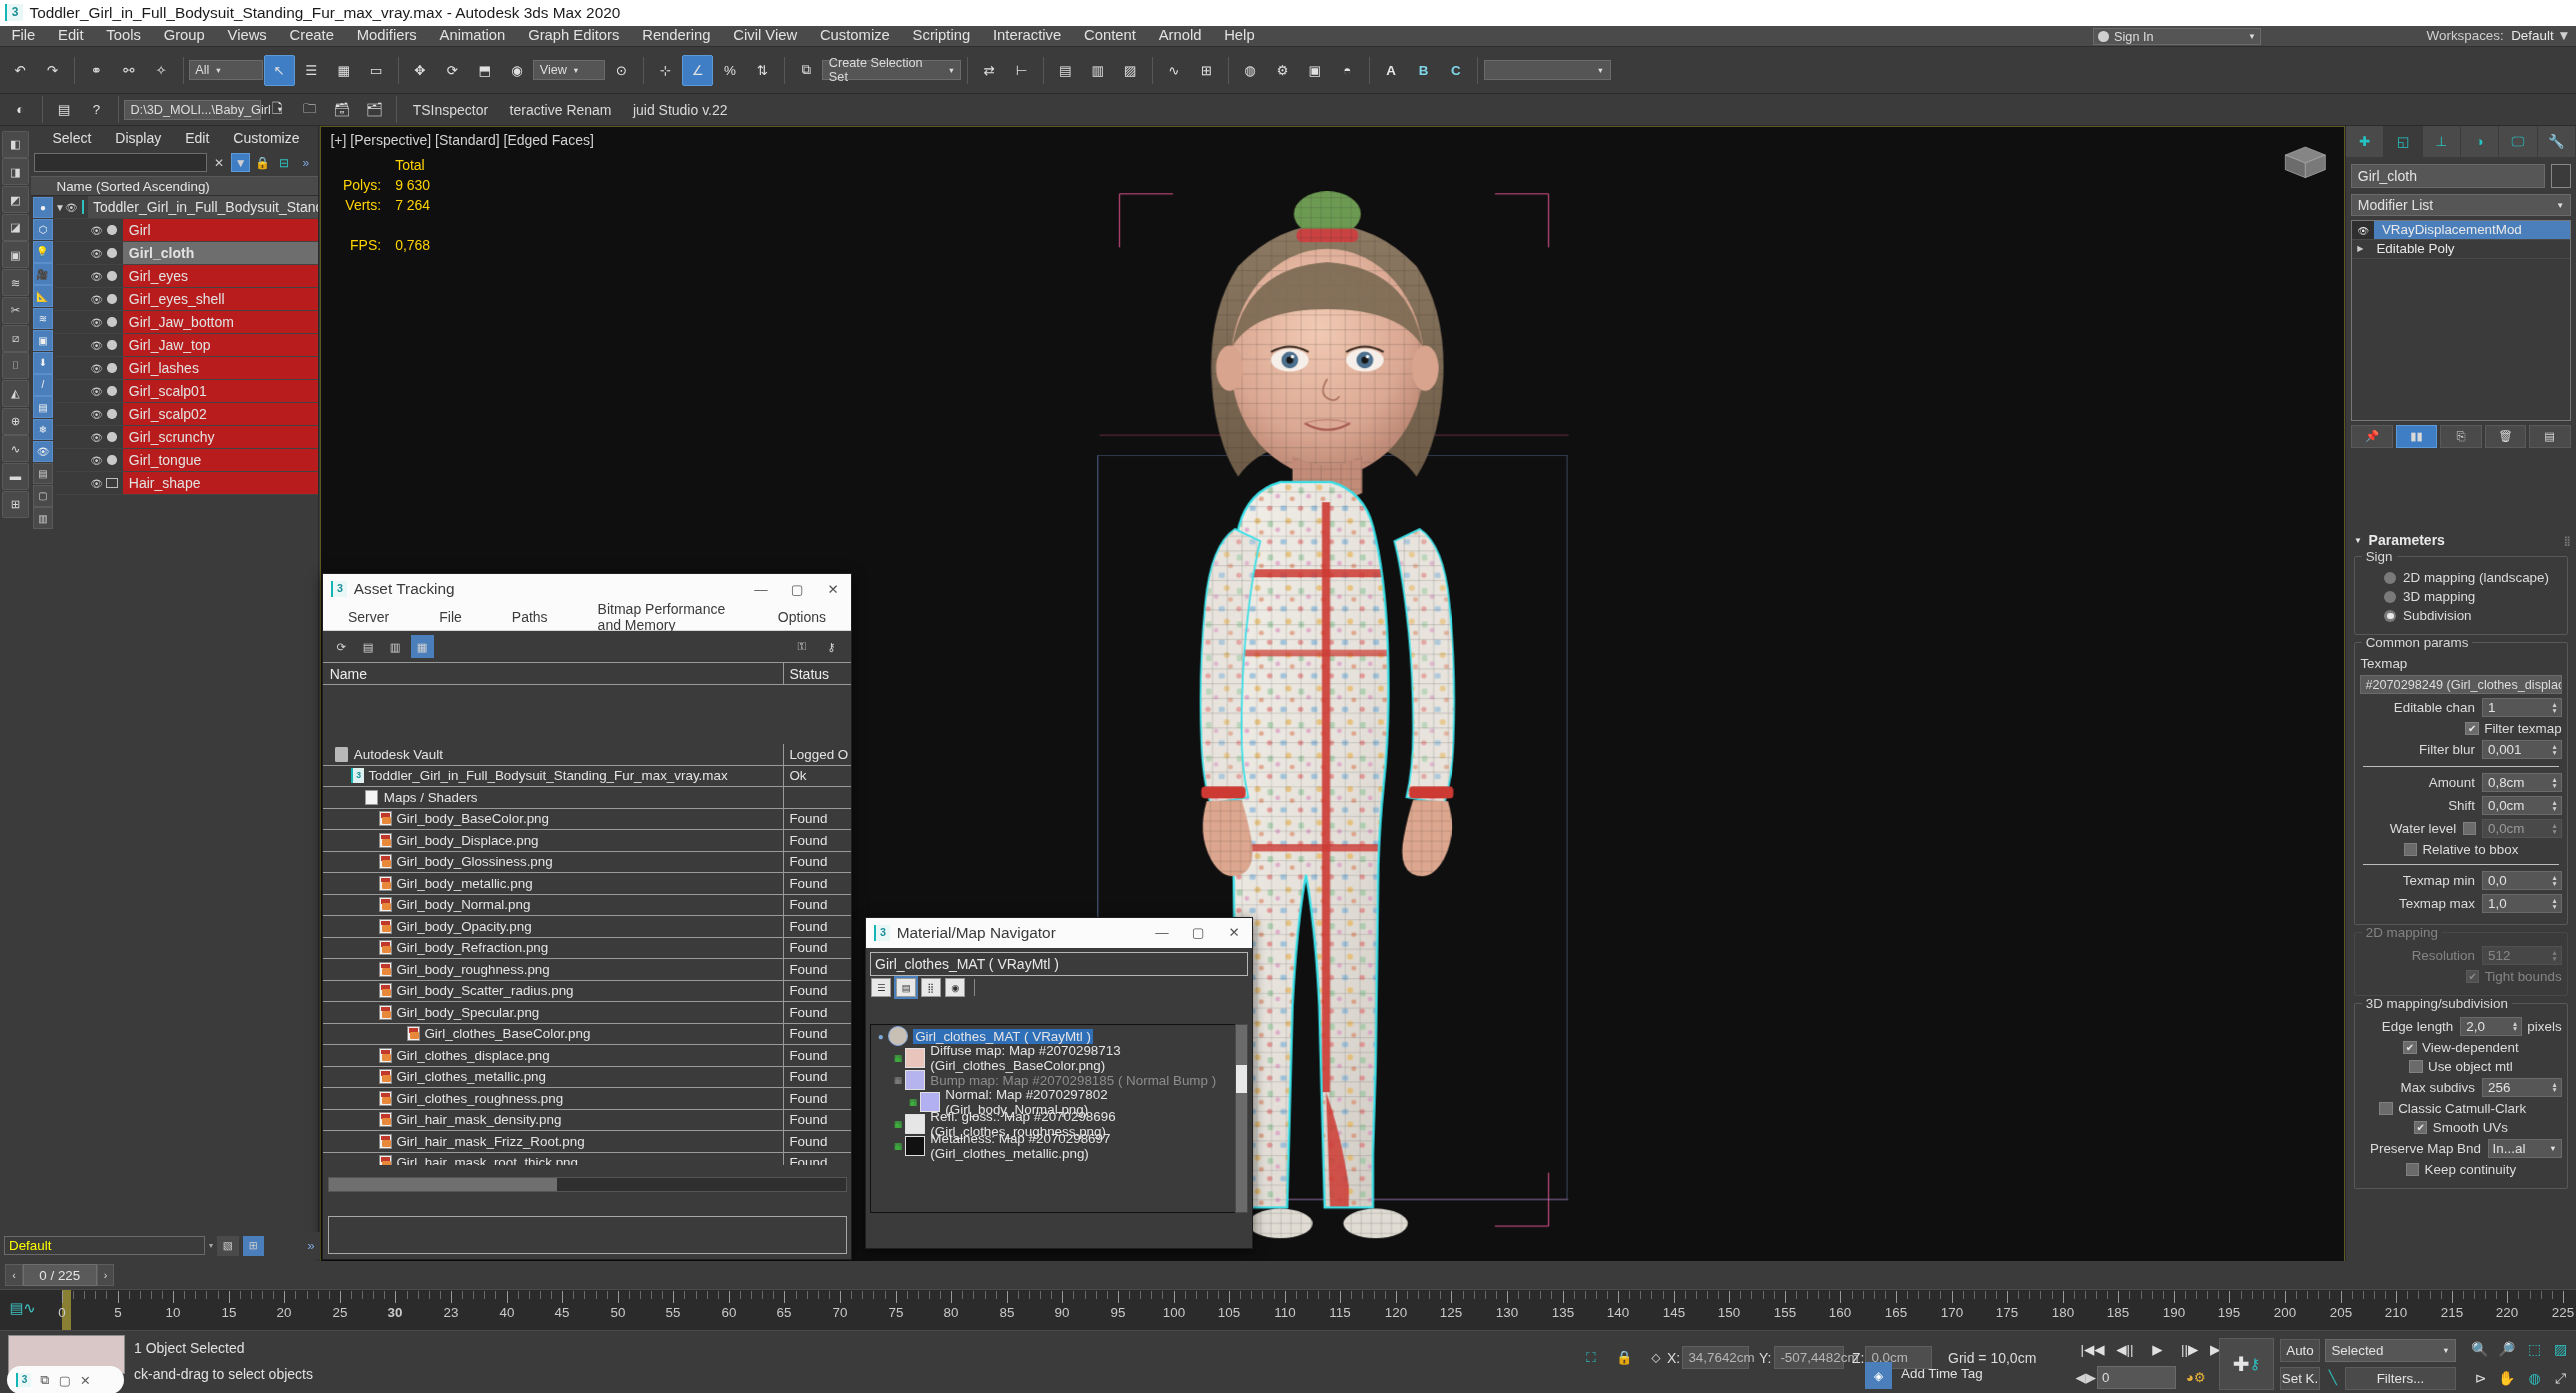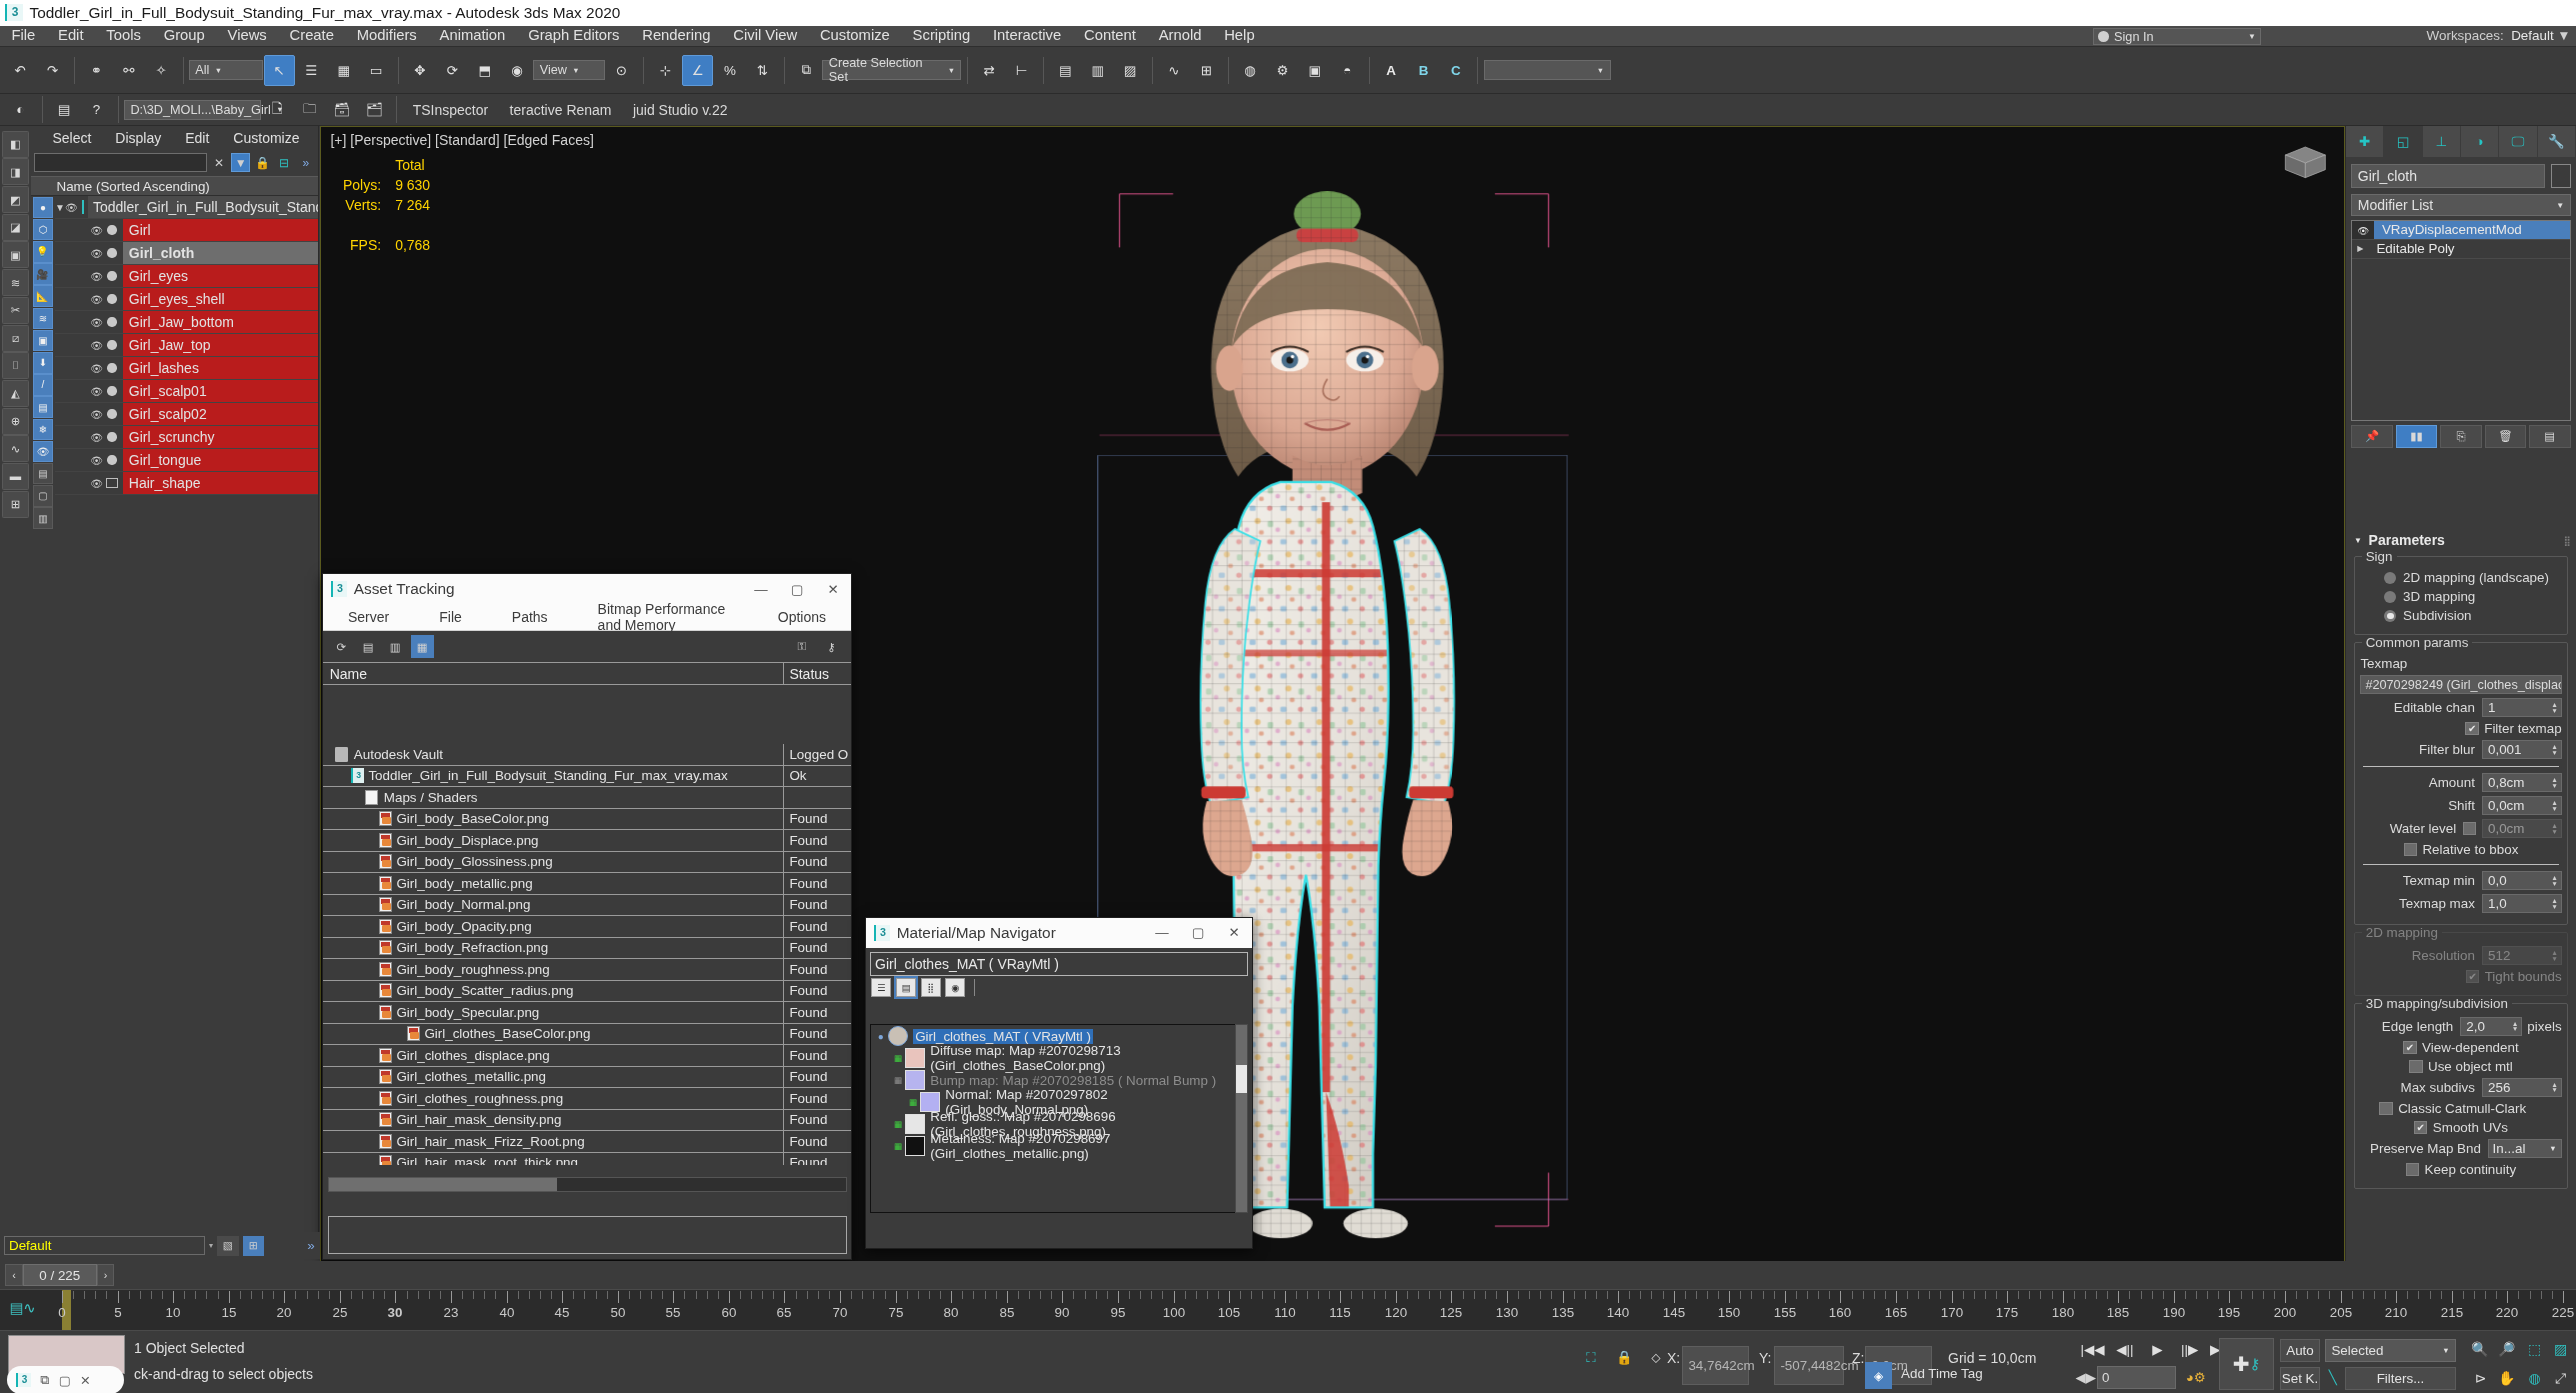--- a/index.html
+++ b/index.html
@@ -272,21 +272,21 @@
                border-top:0.7px solid #4a4a4a; }
   #sb-swatch { position:absolute; left:8px; top:4px; width:117px; height:39px;
                background:#d9c7c7; border:0.7px solid #8c8c8c; }
   #sb-line1 { position:absolute; left:134px; top:9.4px; font-size:14px; color:#e0e0e0; }
   #sb-line2 { position:absolute; left:134px; top:35px; font-size:14px; color:#e0e0e0; }
   #sb-taskpill { position:absolute; left:6.7px; top:35px; width:117px; height:28px;
                  background:#fbfbfb; border-radius:14.8px; display:flex; align-items:center;
                  gap:9.4px; padding:0 9.4px; color:#5a5a5a; font-size:12.7px; }
   #sb-taskpill .p3 { width:14.8px;height:14.8px;background:#e9f7f7;border-left:2px solid #14b5b5;
                      color:#1b8f96;font-weight:bold;font-size:10px;text-align:center;line-height:14px; }
-  .sb-coord { position:absolute; top:14.8px; height:39px; background:#4e4e4e; border:0.7px solid #5e5e5e;
+  .sb-coord { position:absolute; top:14.8px; height:23px; background:#4e4e4e; border:0.7px solid #5e5e5e;
               display:flex; align-items:center; padding:0 5.4px; font-size:13.4px; color:#b5b5b5; }
   .sb-clab { position:absolute; top:19px; font-size:14px; color:#dcdcdc; }
   .sb-ico { position:absolute; display:flex; align-items:center; justify-content:center;
             color:#d3d3d3; font-size:13.4px; }
   #sb-playgrp { position:absolute; left:2079px; top:6.7px; display:flex; align-items:center; gap:5.4px; }
   #sb-playgrp .pb { width:27px; height:24px; display:flex; align-items:center;
                     justify-content:center; color:#e0e0e0; font-size:13.4px; }
   #sb-frame { position:absolute; left:2097px; top:35px; width:79px; height:23px; background:#565656;
               border:0.7px solid #6a6a6a; display:flex; align-items:center; padding:0 4px;
               font-size:13.4px; color:#dcdcdc; }

